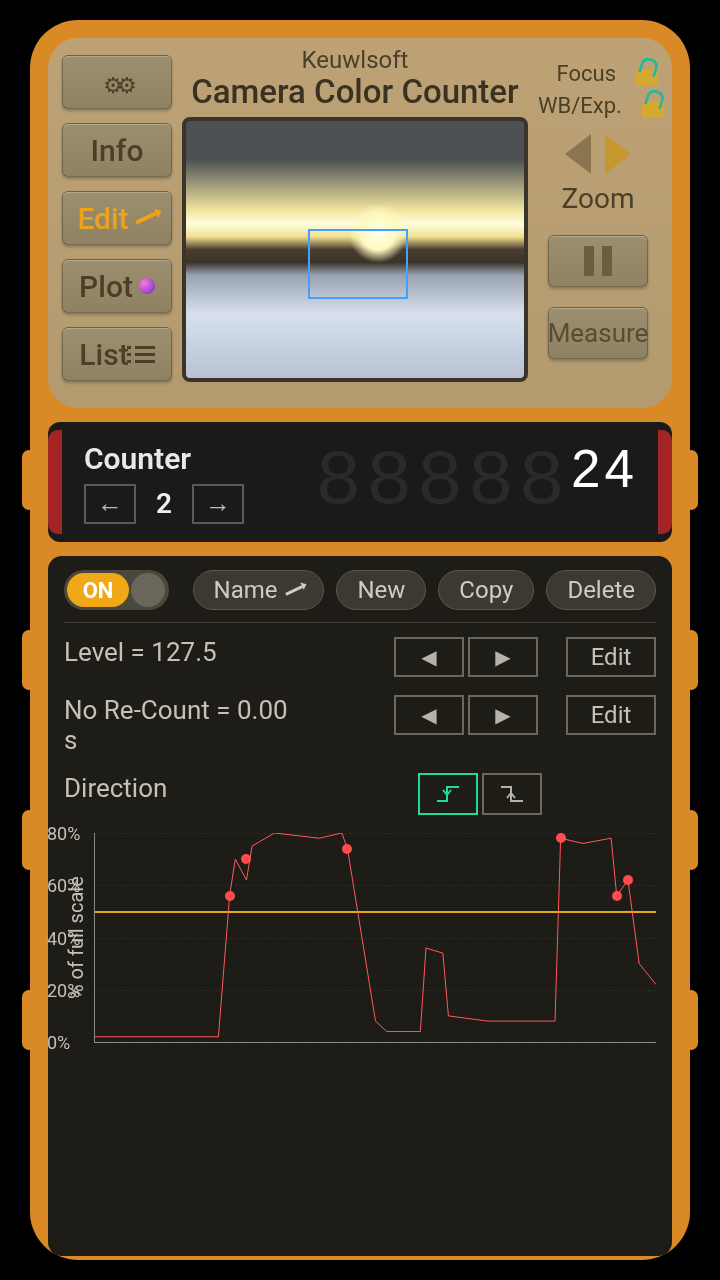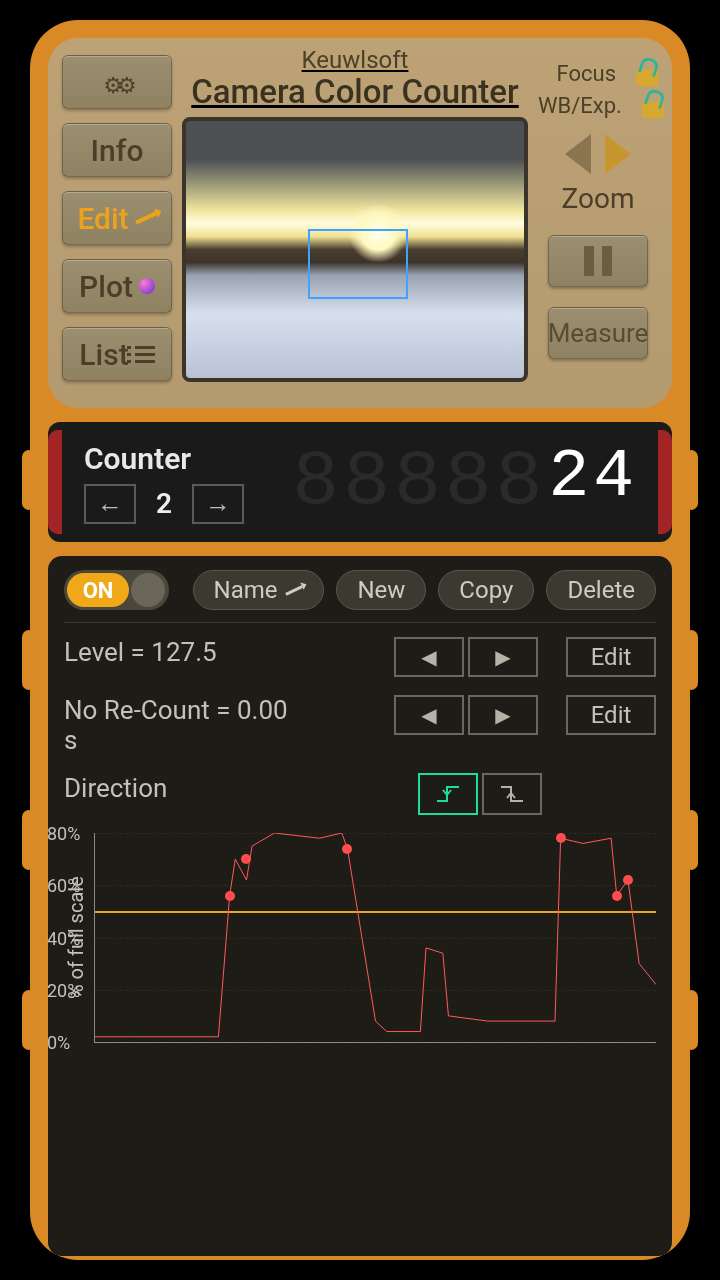--- a/index.html
+++ b/index.html
@@ -58,21 +58,21 @@
   }
   .nav-btn.active { color:#eea21a; }
   .gears-icon::before { content:"⚙⚙"; font-size:22px; letter-spacing:-6px;}
   .pencil-icon { width:22px;height:4px;background:#eea21a; transform:rotate(-25deg); position:relative;}
   .pencil-icon::after{content:"";position:absolute;right:-6px;top:-3px;border-left:6px solid #eea21a;border-top:5px solid transparent;border-bottom:5px solid transparent;}
   .plot-dot { width:16px;height:16px;border-radius:50%;background:radial-gradient(circle at 30% 30%,#ff7bd5,#6a2ad1);}
   .list-icon { display:flex;flex-direction:column;gap:4px;}
   .list-icon span{width:20px;height:3px;background:#4a3f28;position:relative;}
   .list-icon span::before{content:"";position:absolute;left:-8px;width:4px;height:3px;background:#4a3f28;}
 
-  .center-col { position:relative;text-decoration:underline; }
+  .center-col { position:relative; }
   .brand { text-align:center; color:#4a3f28; font-size:24px; margin-top:-4px;}
   .title { text-align:center; color:#3a3220; font-size:33px; font-weight:500; margin-top:-2px;}
   .viewer {
     margin-top:6px;
     height: 265px;
     border: 4px solid #3a342a;
     border-radius: 8px;
     background: linear-gradient(180deg,#4d5154 0%, #4d5154 15%, #f2e7a0 35%, #fffde0 40%, #f0e090 45%, #4b3d30 50%, #3b332a 55%, #98a2b0 60%, #d8e0ee 75%, #b8c2d4 100%);
     position:relative;
     overflow:hidden;
@@ -114,21 +114,21 @@
   .counter-bar::before,.counter-bar::after{content:"";position:absolute;top:8px;bottom:8px;width:14px;background:#a22424;}
   .counter-bar::before{left:0;border-radius:10px 0 0 10px;}
   .counter-bar::after{right:0;border-radius:0 10px 10px 0;}
   .counter-left{ margin-left:20px; }
   .counter-title{ color:#e8e8e8; font-size:30px; font-weight:600;}
   .counter-nav{ display:flex; align-items:center; gap:20px; margin-top:8px;}
   .arrow-box{ width:52px;height:40px;border:2px solid #5a5a5a;color:#bcbcbc;font-size:26px;display:flex;align-items:center;justify-content:center;background:#1a1a1a;}
   .counter-idx{ color:#eee; font-size:28px; font-weight:600;}
   .seg-display{ margin-left:auto; margin-right:18px; display:flex; gap:2px;}
   .seg-ghost{ color:#2a2a2a; font-family:"DS-Digital","Courier New",monospace; font-size:78px; letter-spacing:4px;}
-  .seg-val{ color:#fff; font-family:Liberation Mono, monospace; font-size:68px; font-weight:300; letter-spacing:4px;}
+  .seg-val{ color:#fff; font-family:Liberation Sans, sans-serif; font-size:53px; font-weight:300; letter-spacing:4px;}
 
   
   .lower {
     margin-top:14px;
     background:#1e1c17;
     border-radius:14px;
     padding:14px 16px 10px 16px;
     height: 700px;
     color:#d0cfc9;
   }

